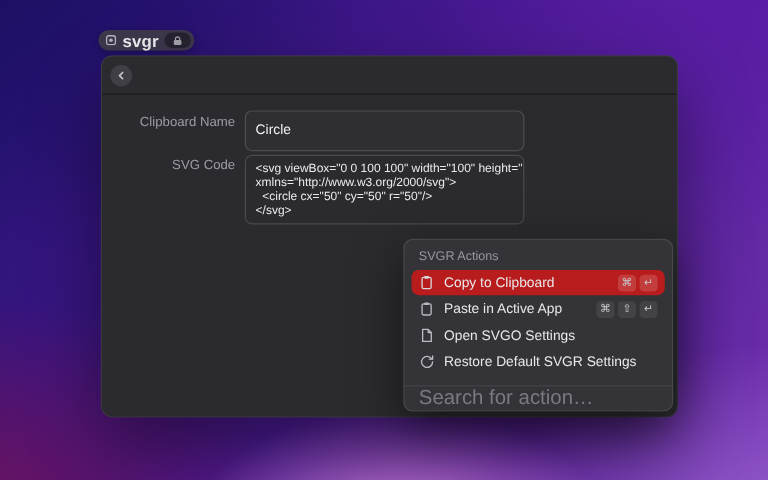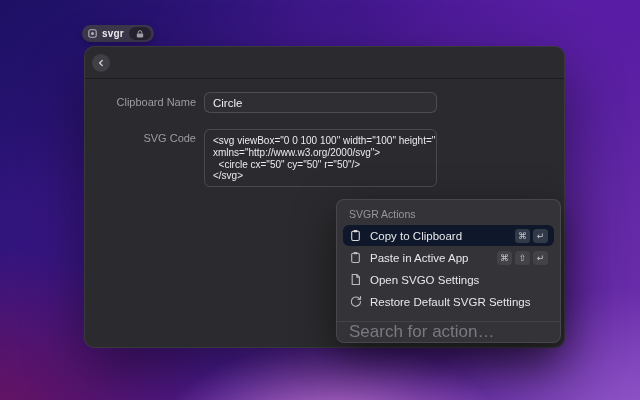--- a/index.html
+++ b/index.html
@@ -22,21 +22,21 @@
 
   
   .tag {
     position: absolute; left: 82px; top: 25px; height: 17px;
     display: flex; align-items: center; gap: 5px;
     padding: 0 3px 0 6px;
     background: rgba(64,60,74,0.92); border-radius: 9px;
     box-shadow: 0 2px 6px rgba(0,0,0,0.25);
   }
   .tag-appicon { display: flex; align-items: center; }
-  .tag-label { color: #f2f1f4; font-size: 10px; font-weight: 700; letter-spacing: 0.2px; }
+  .tag-label { color: #f2f1f4; font-size: 14px; font-weight: 700; letter-spacing: 0.2px; }
   .tag-badge {
     display: flex; align-items: center; justify-content: center;
     width: 22px; height: 13px; background: rgba(20,18,28,0.55); border-radius: 6.5px;
   }
 
   
   .window {
     position: absolute; left: 84px; top: 46px; width: 481px; height: 302px;
     background: #2b2a2e; border-radius: 10px;
     border: 1px solid rgba(255,255,255,0.07);
@@ -51,21 +51,21 @@
     background: #403f45; border: none; cursor: pointer;
     display: flex; align-items: center; justify-content: center;
   }
   .field-label {
     position: absolute; left: 0; width: 111px; text-align: right;
     color: #9e9ca3; font-size: 11px;
   }
   .label-name { top: 45px; height: 20px; line-height: 20px; }
   .label-code { top: 84px; height: 14px; line-height: 14px; padding-left: 30px; }
   .name-input {
-    position: absolute; left: 119px; top: 45px; width: 233px; height: 21px;
+    position: absolute; left: 119px; top: 45px; width: 233px; height: 34px;
     background: rgba(255,255,255,0.02);
     border: 1px solid rgba(255,255,255,0.15); border-radius: 6px;
     color: #f0eff2; font-size: 11.5px; padding: 0 8px;
     font-family: inherit; outline: none;
   }
   .code-box {
     position: absolute; left: 119px; top: 82px; width: 233px; height: 58px;
     border: 1px solid rgba(255,255,255,0.15); border-radius: 6px;
     padding: 5px 8px; color: #eceaee; font-size: 10px; line-height: 11.8px;
     overflow: hidden; cursor: text;
@@ -79,21 +79,21 @@
     border-radius: 8px; box-shadow: 0 14px 40px rgba(0,0,0,0.5);
     display: flex; flex-direction: column; overflow: hidden;
   }
   .panel-title { padding: 8px 12px 5px; font-size: 10.5px; color: #98969e; }
   .panel-list { flex: 1; padding: 0 6px; overflow: hidden; }
   .action-row {
     display: flex; align-items: center; gap: 8px;
     height: 21px; margin-bottom: 1px; padding: 0 6px;
     border-radius: 6px; color: #e8e7ea; font-size: 11.5px; cursor: pointer;
   }
-  .action-row.highlighted { background: #0f172a; }
+  .action-row.highlighted { background: #b91c1c; }
   .row-icon { width: 13px; height: 13px; flex: none; display: flex; align-items: center; justify-content: center; }
   .row-label { flex: 1; white-space: nowrap; overflow: hidden; }
   .keys { display: flex; gap: 3px; }
   .key {
     min-width: 15px; height: 14px; padding: 0 2px; border-radius: 3.5px;
     background: rgba(255,255,255,0.08); color: #c9c8cd; font-size: 9px;
     display: flex; align-items: center; justify-content: center;
     font-family: "DejaVu Sans", sans-serif;
   }
   .highlighted .key { background: rgba(255,255,255,0.15); }

